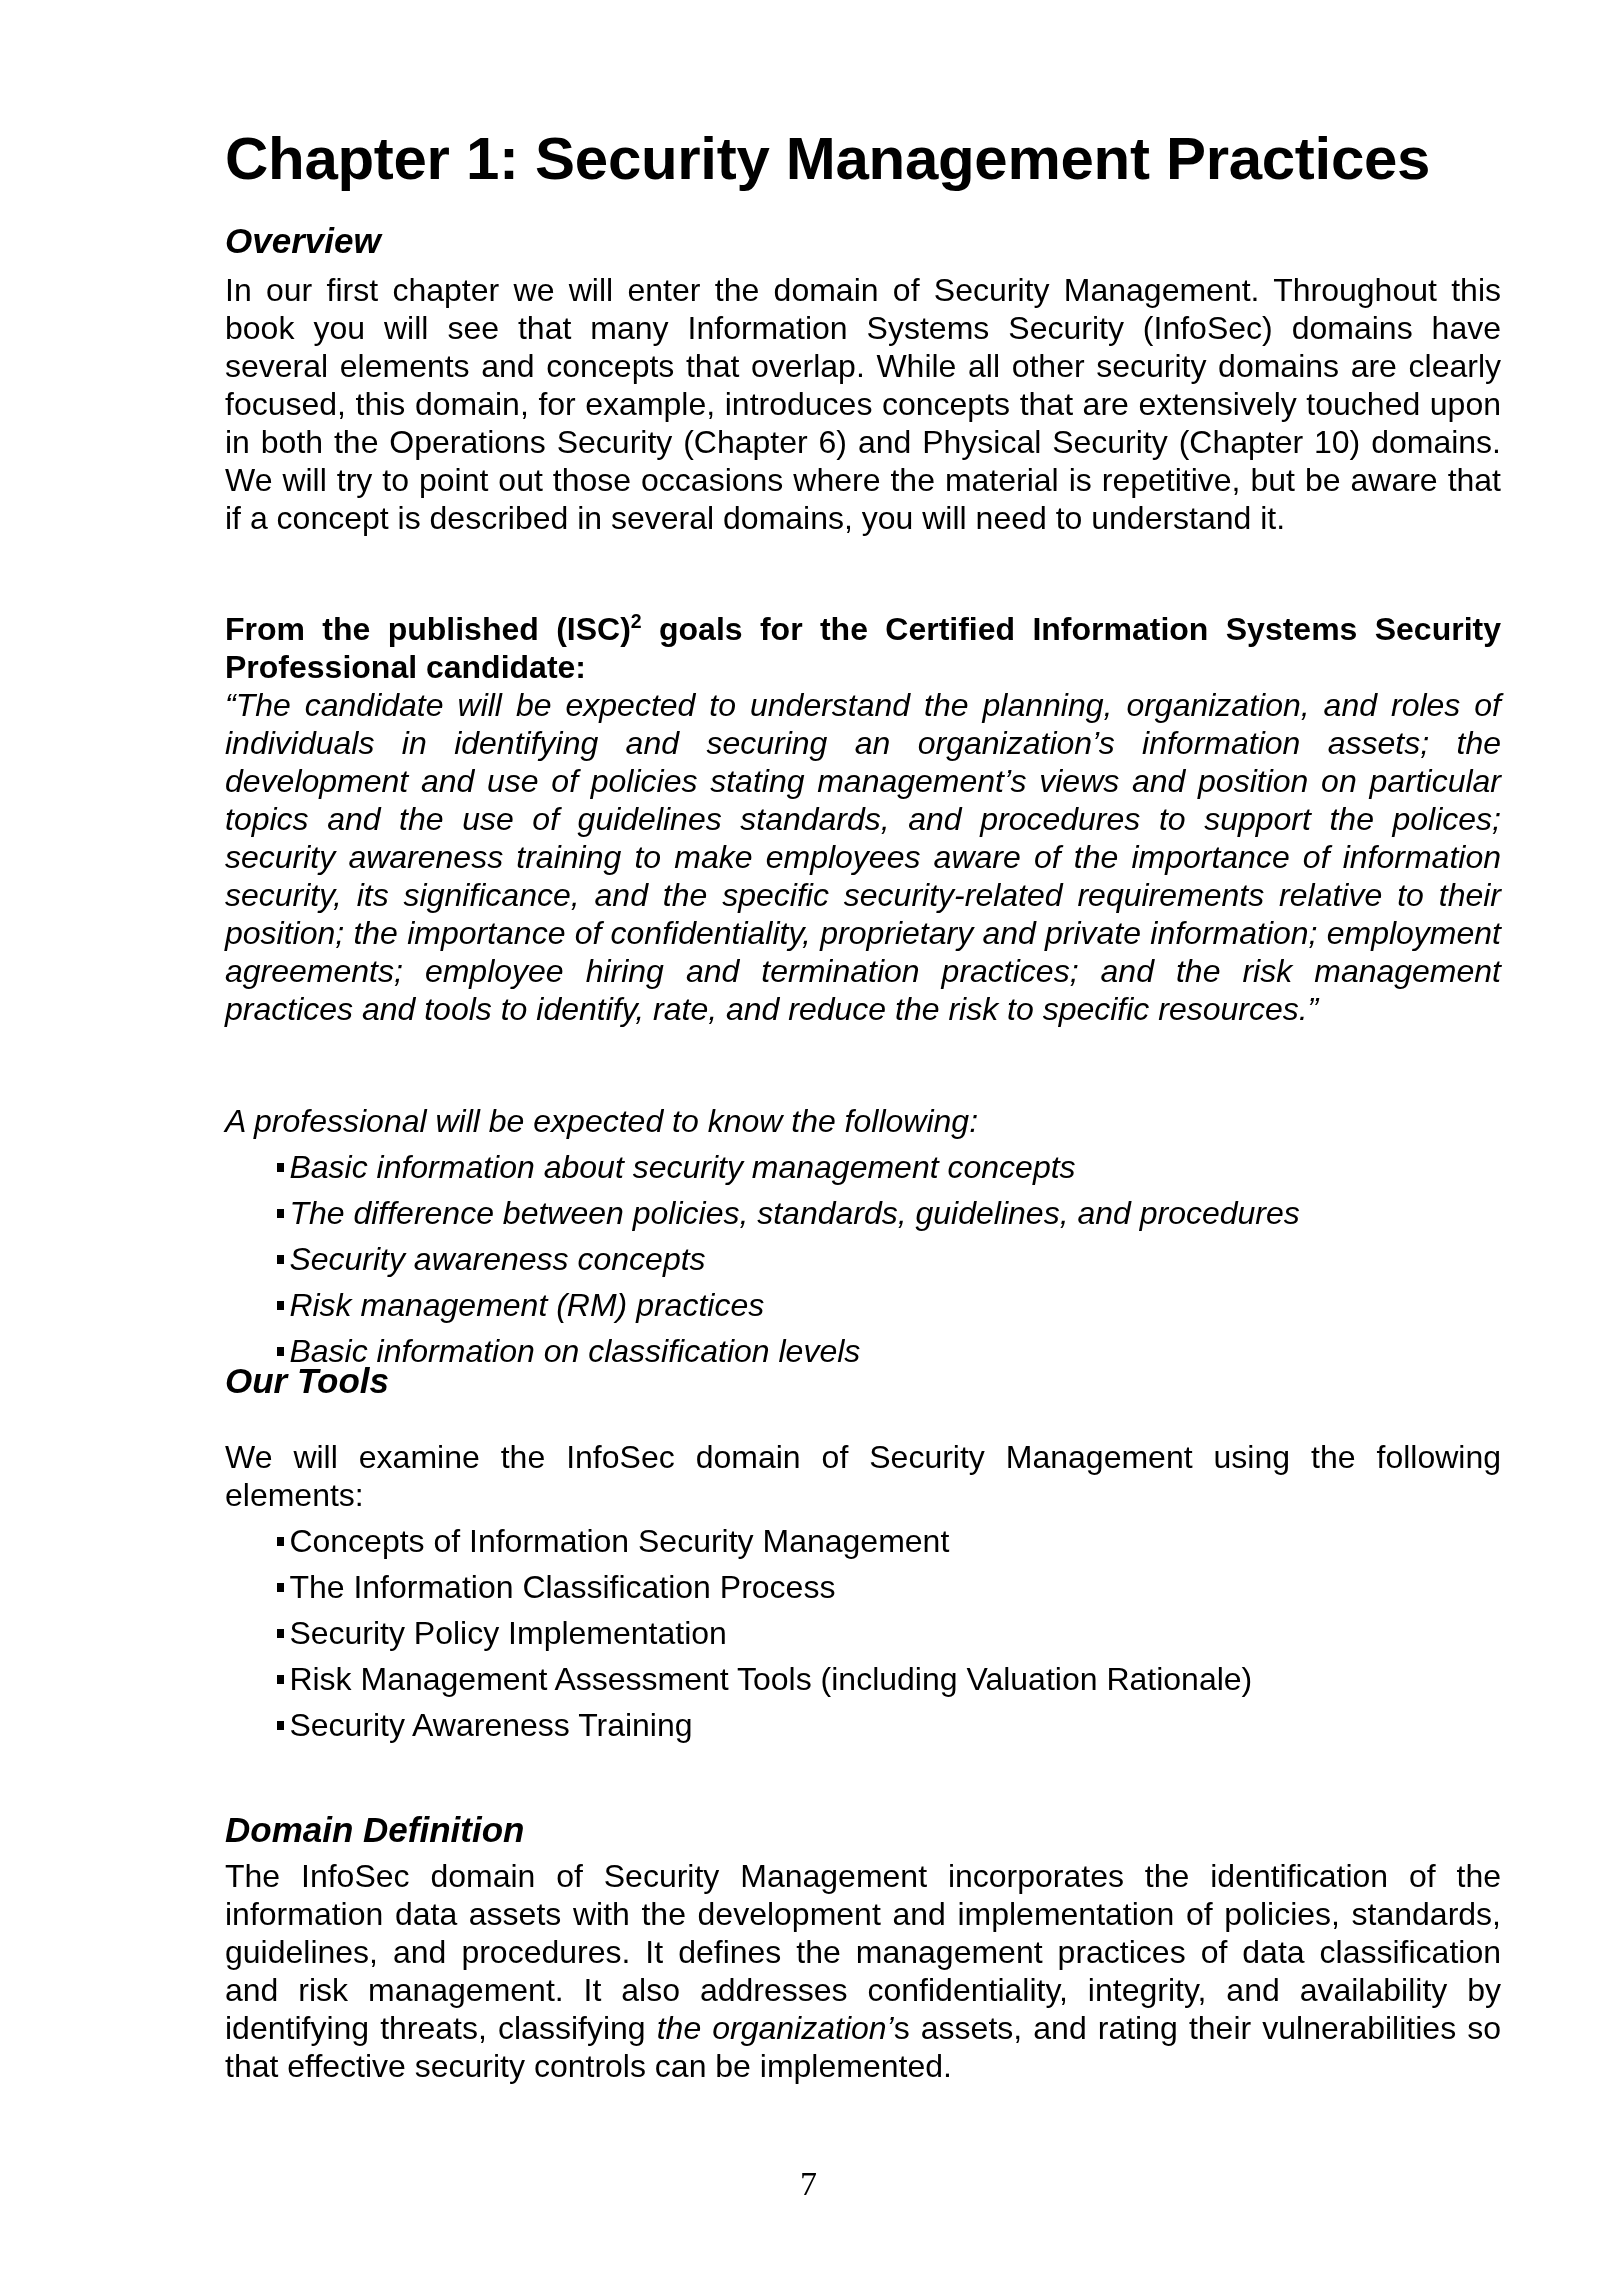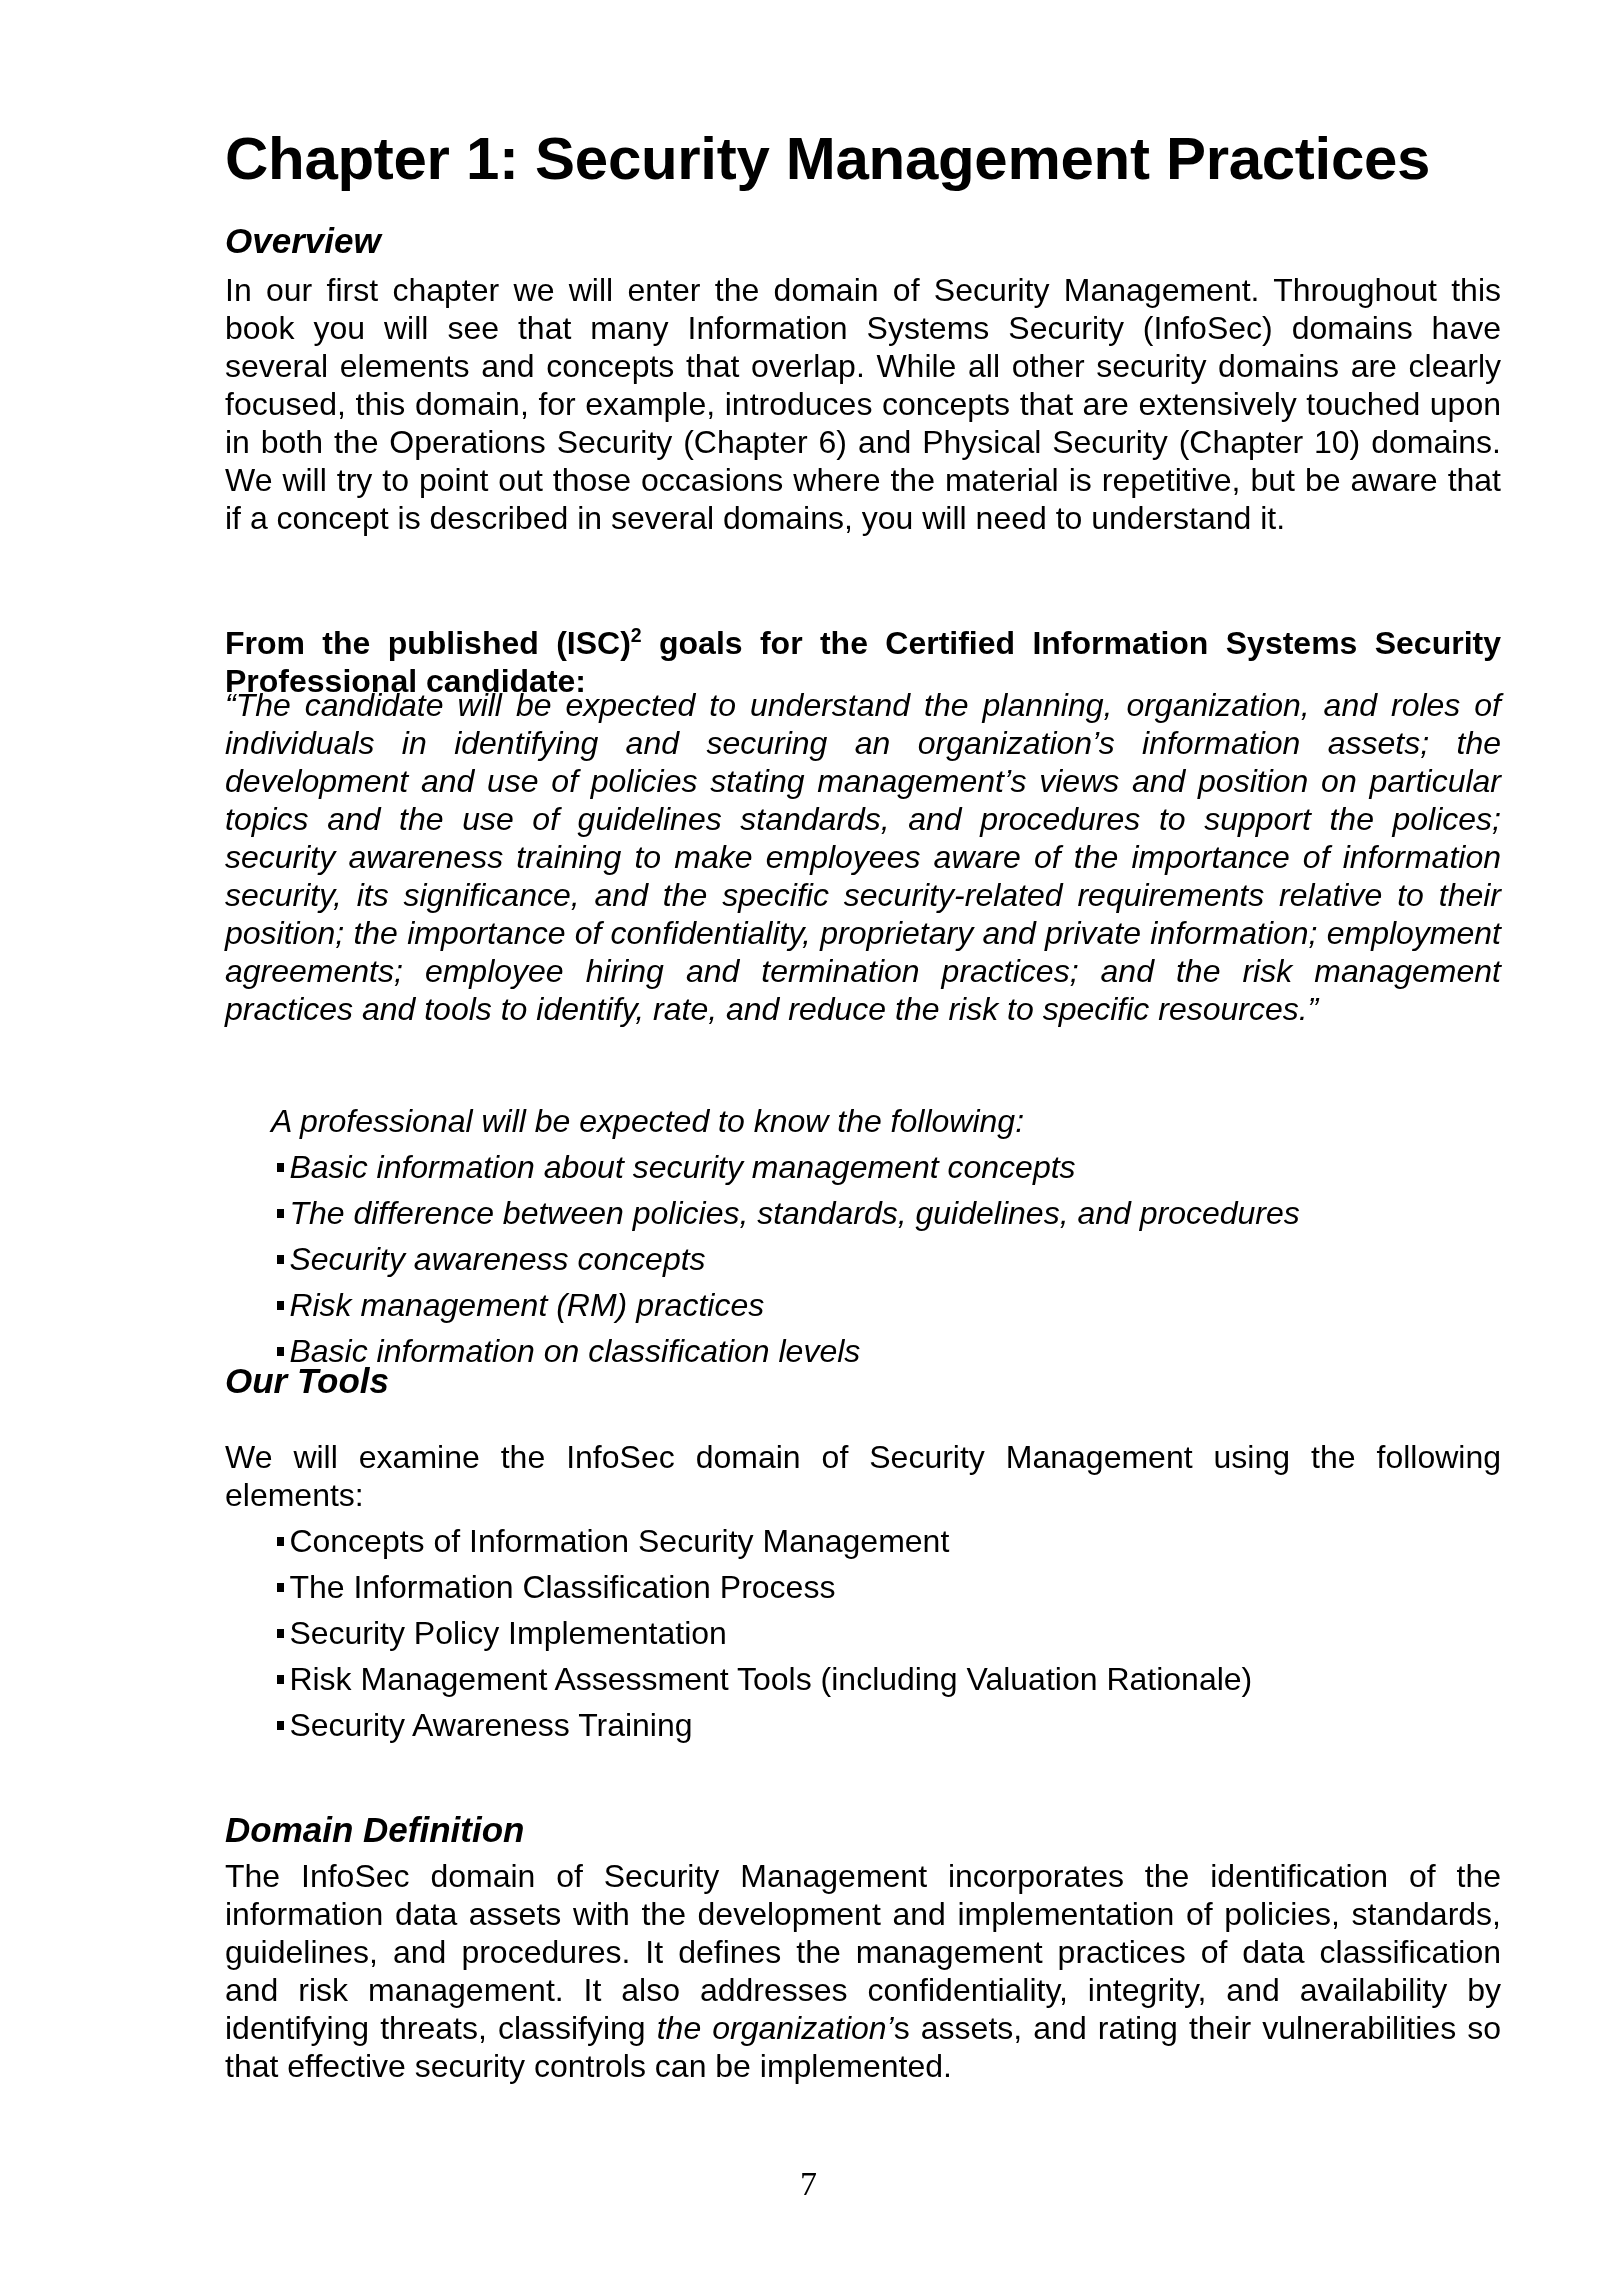--- a/index.html
+++ b/index.html
@@ -97,24 +97,24 @@
 </head>
 <body>
 
 <div class="page">
 
   <h1 class="chapter-title">Chapter 1: Security Management Practices</h1>
 
   <h2 class="section-heading" style="top:221px;">Overview</h2>
   <p class="para" style="top:271px;">In our first chapter we will enter the domain of Security Management. Throughout this book you will see that many Information Systems Security (InfoSec) domains have several elements and concepts that overlap. While all other security domains are clearly focused, this domain, for example, introduces concepts that are extensively touched upon in both the Operations Security (Chapter 6) and Physical Security (Chapter 10) domains. We will try  to point out those occasions where the material is repetitive, but be aware that if a concept is described in several domains, you will need to understand it.</p>
 
-  <p class="para bold" style="top:610px;margin-top:14px;"><span>From the published (ISC)</span><sup>2</sup><span> goals for the Certified Information Systems Security Professional candidate:</span></p>
+  <p class="para bold" style="top:610px;"><span>From the published (ISC)</span><sup>2</sup><span> goals for the Certified Information Systems Security Professional candidate:</span></p>
   <p class="para italic" style="top:686px;">“The candidate will be expected to understand the planning, organization, and roles of individuals in identifying and securing an organization’s information assets; the development and use of policies stating management’s views and position on particular topics and the use of guidelines standards, and procedures to support the polices; security awareness training to make employees aware of the importance of information security, its significance, and the specific security-related requirements relative to their position; the importance of confidentiality, proprietary and private information; employment agreements; employee hiring and termination practices; and the risk management practices and tools to identify, rate, and reduce the risk to specific resources.”</p>
 
-  <p class="para italic" style="top:1102px;margin-left:46px;">A professional will be expected to know the following:</p>
+  <p class="para italic" style="top:1102px;">A professional will be expected to know the following:</p>
   <ul class="bullet-list italic" style="top:1140px;">
     <li>
         <span class="bullet-marker"></span>
         <span>Basic information about security management concepts</span>
       </li>
     <li>
         <span class="bullet-marker"></span>
         <span>The difference between policies, standards, guidelines, and procedures</span>
       </li>
     <li>

